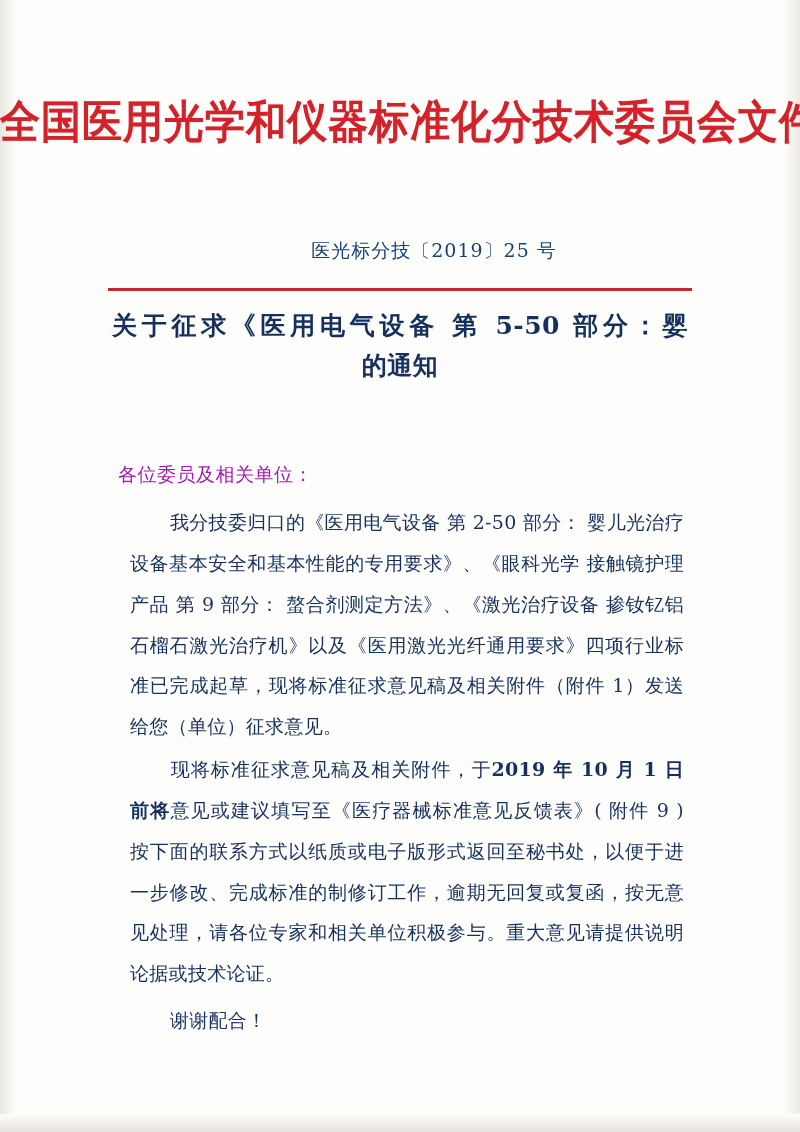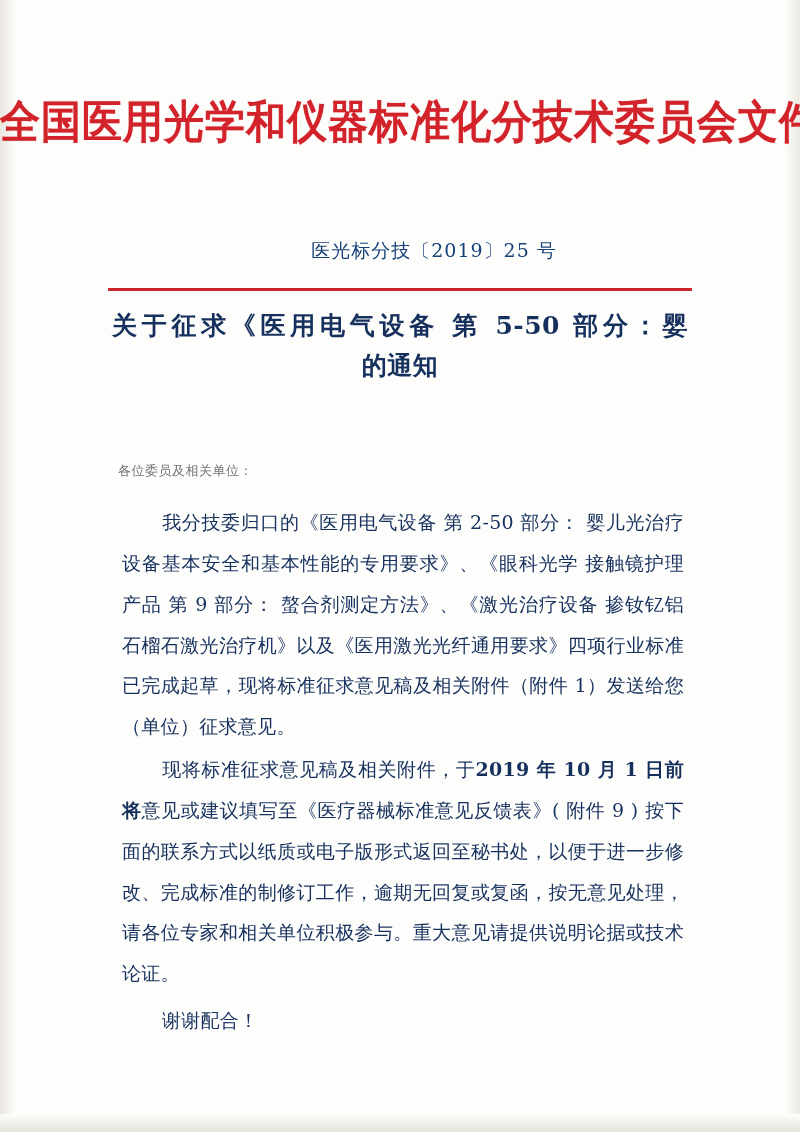--- a/index.html
+++ b/index.html
@@ -104,39 +104,39 @@
   }
   .doc-title .line.last {
     text-align: left;
     text-align-last: center;
   }
 
   .salutation {
     position: absolute;
     top: 462px;
     left: 118px;
-    font-size: 13px;
-    color: #737373;
+    font-size: 19px;
+    color: #a21caf;
     letter-spacing: 0.5px;
     text-align: right;
   }
 
   .body-text {
     position: absolute;
     top: 502px;
     left: 118px;
     width: 566px;
     font-size: 19px;
     line-height: 2.15;
     color: #16305e;
     letter-spacing: 0.3px;
   }
 
   .para {
-    margin: 0 0 2px 4px;
+    margin: 0 0 2px 12px;
     text-align: justify;
     text-justify: inter-ideograph;
   }
   .para .indent {
     display: inline-block;
     width: 2.1em;
   }
   .emph {
     font-weight: bold;
   }

